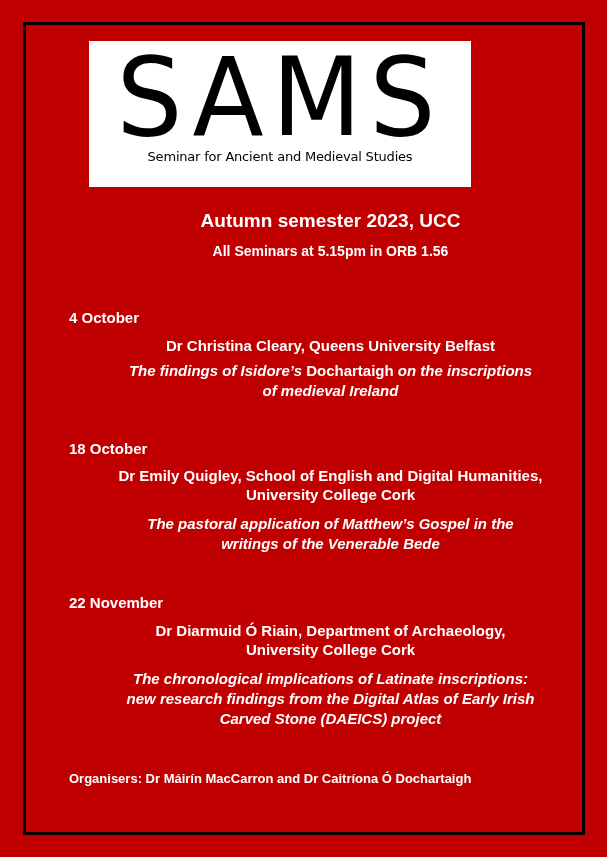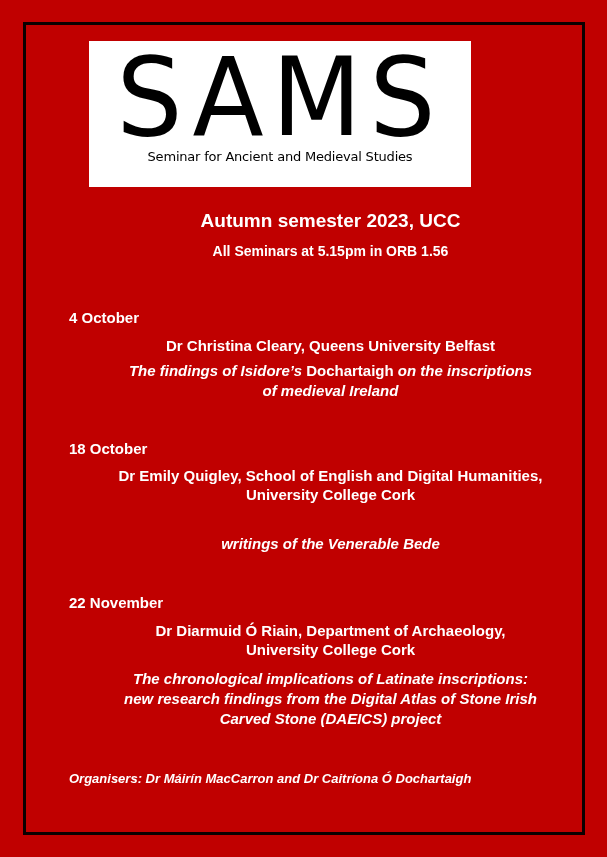--- a/index.html
+++ b/index.html
@@ -9,21 +9,21 @@
   .logo { position:absolute; left:89px; top:41px; width:382px; height:146px; background:#fff; color:#000; text-align:center; }
   .logo-mark { font-family:"DejaVu Sans", sans-serif; font-size:104px; font-weight:normal; letter-spacing:8px; line-height:100px; margin-top:6px; transform:scaleY(1.05); }
   .logo-sub { font-family:"DejaVu Sans", sans-serif; font-size:13px; margin-top:2px; letter-spacing:-0.2px; }
   .abs { position:absolute; left:0; width:607px; text-align:center; font-weight:bold;padding-left:27px; }
   .semester { top:210px; font-size:19px; }
   .venue { top:243px; font-size:14px; }
   .date { position:absolute; left:69px; font-weight:bold; font-size:15px; }
   .speaker { font-size:15px; line-height:19px; }
   .talk { font-style:italic; font-size:15px; line-height:20px; }
   .talk .up { font-style:normal; }
-  .organisers { position:absolute; left:69px; top:771px; font-weight:bold; font-size:13px;font-style:italic; }
+  .organisers { position:absolute; left:69px; top:771px; font-weight:bold; font-size:13px; }
 </style>
 </head>
 <body>
 
 <div class="frame"></div>
 
 <div class="logo">
   <div class="logo-mark">SAMS</div>
   <div class="logo-sub">Seminar for Ancient and Medieval Studies</div>
 </div>
@@ -37,28 +37,28 @@
   <span>The findings of Isidore’s </span><span class="up">Dochartaigh</span><span> on the inscriptions</span><br>
   <span>of medieval Ireland</span>
 </div>
 
 <div class="date" style="top:440px;">18 October</div>
 <div class="abs speaker" style="top:466px;">
   <span>Dr Emily Quigley, School of English and Digital Humanities,</span><br>
   <span>University College Cork</span>
 </div>
 <div class="abs talk" style="top:514px;">
-  <br>
+  <span>The pastoral application of Matthew’s Gospel in the</span><br>
   <span>writings of the Venerable Bede</span>
 </div>
 
 <div class="date" style="top:594px;">22 November</div>
 <div class="abs speaker" style="top:621px;">
   <span>Dr Diarmuid Ó Riain, Department of Archaeology,</span><br>
   <span>University College Cork</span>
 </div>
 <div class="abs talk" style="top:669px;">
   <span>The chronological implications of Latinate inscriptions:</span><br>
-  <span>new research findings from the Digital Atlas of Stone Irish</span><br>
+  <span>new research findings from the Digital Atlas of Early Irish</span><br>
   <span>Carved Stone (DAEICS) project</span>
 </div>
 
 <div class="organisers">Organisers: Dr Máirín MacCarron and Dr Caitríona Ó Dochartaigh</div>
 
 </body></html>

